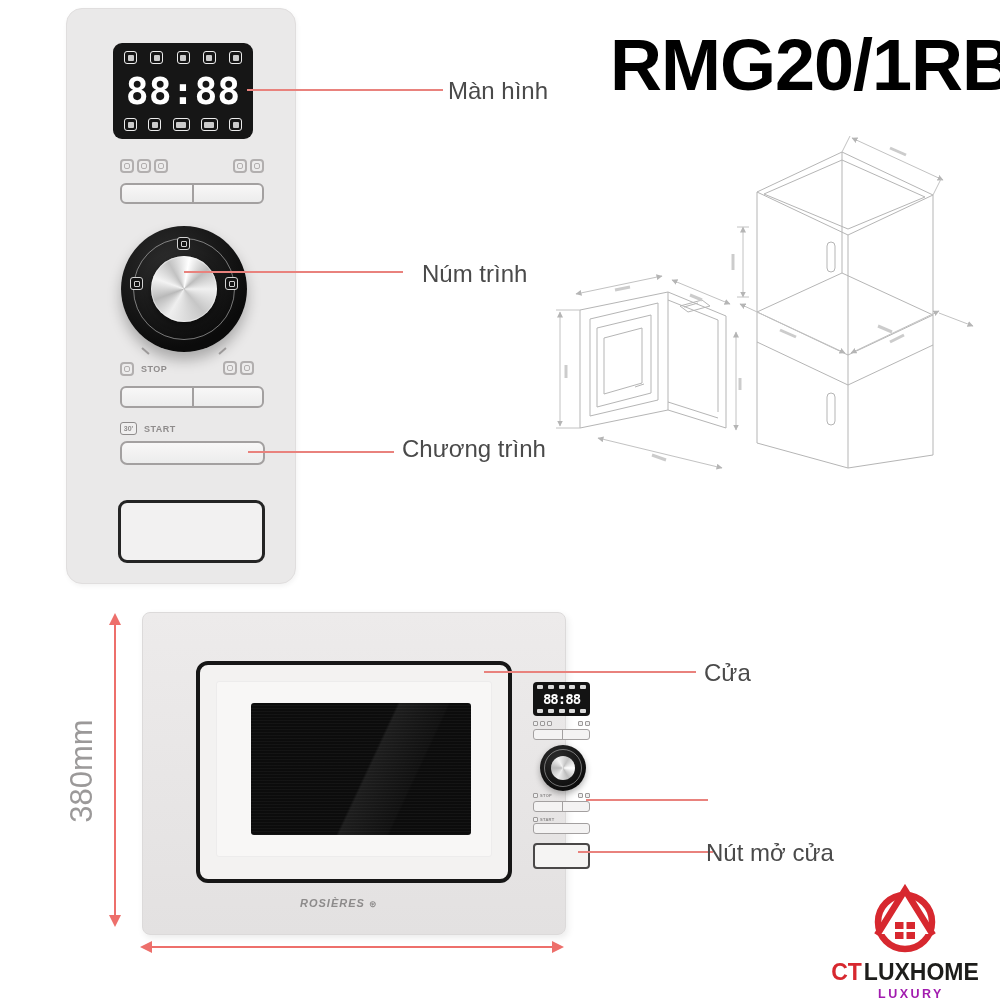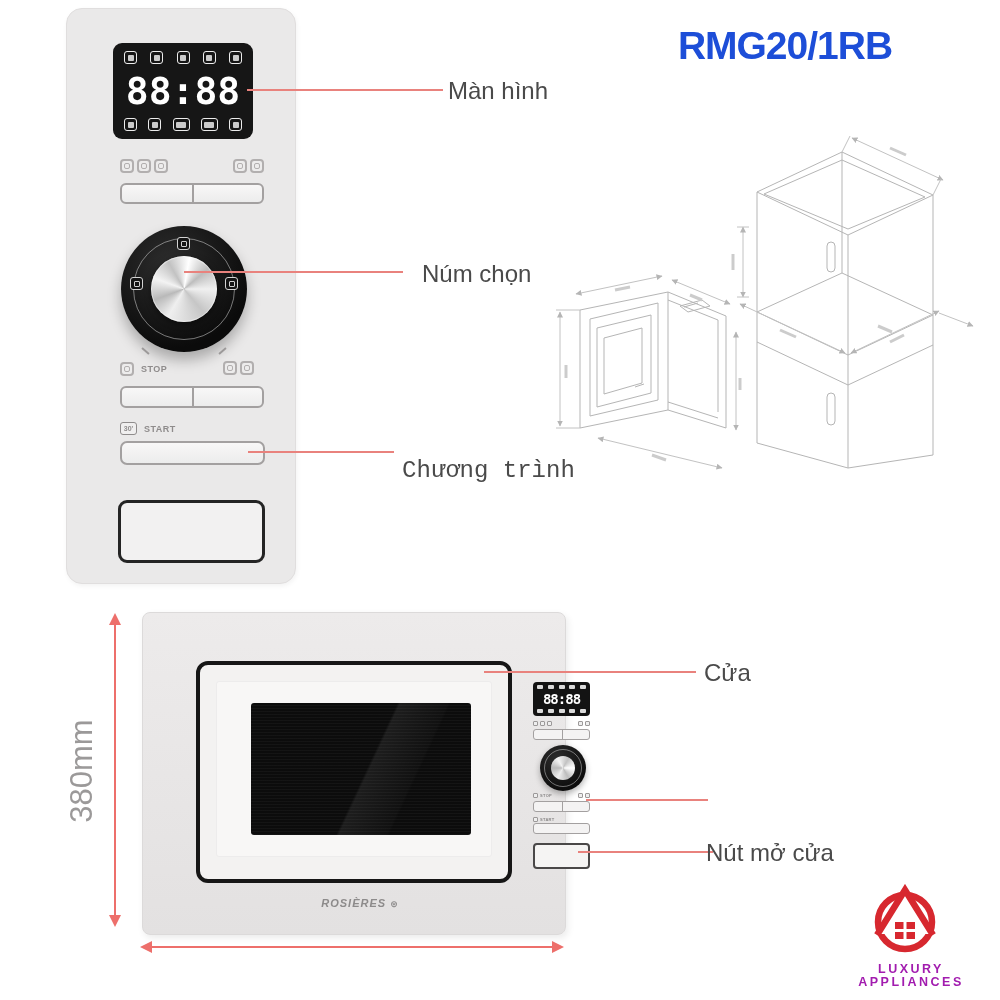--- a/index.html
+++ b/index.html
@@ -44,41 +44,41 @@
   .knob-dash{position:absolute;width:9px;height:2px;background:#9c9999;}
   .small-cap{font-weight:bold;font-size:9px;color:#8f8c8c;letter-spacing:.5px;}
   .badge30{width:17px;height:13px;border:1.5px solid #8f8c8c;border-radius:3px;color:#8f8c8c;
            font:bold 7px "Liberation Sans",sans-serif;display:flex;align-items:center;justify-content:center;
            box-sizing:border-box;background:#f0efef;}
   .door-btn{position:absolute;left:51px;top:491px;width:147px;height:63px;border:3px solid #242424;
             border-radius:9px;background:#f2f1f1;box-sizing:border-box;}
 
   
   .title{position:absolute;left:610px;top:24px;width:350px;text-align:center;font-weight:bold;
-         font-size:39px;letter-spacing:-1px;color:#1d4ed8;}
+         font-size:72px;letter-spacing:-1px;color:#000000;}
   .leader{position:absolute;height:2px;background:#e9827d;z-index:6;}
   .callout{position:absolute;font-size:24px;color:#4a4a4a;white-space:nowrap;z-index:6;}
 
   
   .diagram{position:absolute;left:540px;top:110px;width:440px;height:360px;}
 
   
   .mw-panel{position:absolute;left:142px;top:612px;width:422px;height:321px;border-radius:8px;
             background:linear-gradient(180deg,#edebeb,#e3e1e1);border:1px solid #dcdada;
             box-shadow:2px 3px 7px rgba(0,0,0,.08);}
   .mw-door{position:absolute;left:196px;top:661px;width:316px;height:222px;border:4px solid #161616;
            border-radius:12px;background:#f3f2f1;box-sizing:border-box;}
   .mw-door-inner{position:absolute;left:216px;top:681px;width:276px;height:176px;background:#f8f7f6;
            border:1px solid #edecec;border-radius:3px;box-sizing:border-box;}
   .mw-window{position:absolute;left:251px;top:703px;width:220px;height:132px;border-radius:3px;
         background:
           linear-gradient(115deg,rgba(255,255,255,0) 52%,rgba(255,255,255,.07) 53%,rgba(255,255,255,.02) 70%,rgba(255,255,255,0) 71%),
           repeating-linear-gradient(0deg,rgba(255,255,255,.035) 0 1px,transparent 1px 3px),
           #0c0c0c;}
-  .mw-brand{position:absolute;left:300px;top:897px;width:120px;text-align:center;color:#8d8b8b;
+  .mw-brand{position:absolute;left:300px;top:897px;width:120px;color:#8d8b8b;
             font-style:italic;font-weight:bold;font-size:11px;letter-spacing:1px;}
   .mw-brand .mark{font-style:normal;font-size:9px;}
 
   .mini-display{position:absolute;left:533px;top:682px;width:57px;height:34px;background:#131313;
         border-radius:4px;display:flex;flex-direction:column;justify-content:space-between;
         padding:3px 4px;box-sizing:border-box;}
   .mrow{display:flex;justify-content:space-between;}
   .mi{width:6px;height:4px;background:rgba(255,255,255,.85);border-radius:1px;}
   .mtime{font:bold 14px "DejaVu Sans Mono",monospace;color:#fff;text-align:center;line-height:1;
          letter-spacing:-1px;margin:-1px 0;}
@@ -190,24 +190,24 @@
 
     <div class="door-btn"></div>
   </div>
 
   <div class="title">RMG20/1RB</div>
 
   <div class="leader" style="left:247px;top:89px;width:196px;"></div>
   <div class="callout" style="left:448px;top:77px;">Màn hình</div>
 
   <div class="leader" style="left:184px;top:271px;width:219px;"></div>
-  <div class="callout" style="left:422px;top:260px;">Núm chọn</div>
+  <div class="callout" style="left:422px;top:260px;">Núm trình</div>
 
   <div class="leader" style="left:248px;top:451px;width:146px;"></div>
-  <div class="callout" style="left:402px;top:457px;font-family:Liberation Mono, monospace;">Chương trình</div>
+  <div class="callout" style="left:402px;top:435px;">Chương trình</div>
 
   <div class="leader" style="left:484px;top:671px;width:212px;"></div>
   <div class="callout" style="left:704px;top:659px;">Cửa</div>
 
   <div class="leader" style="left:586px;top:799px;width:122px;"></div>
 
   <div class="leader" style="left:578px;top:851px;width:135px;"></div>
   <div class="callout" style="left:706px;top:839px;">Nút mở cửa</div>
 
   <svg class="diagram" viewBox="0 0 440 360">
@@ -359,16 +359,19 @@
   <div class="tri right"></div>
 
   <div class="logo">
     <svg width="80" height="72" viewBox="0 0 80 72">
       <circle cx="40" cy="38" r="27" fill="none" stroke="#d7282f" stroke-width="6.5"></circle>
       <path d="M40,8 L15,50 L65,50 Z" fill="#ffffff" stroke="none"></path>
       <path d="M12,51 L40,6 L68,51" fill="none" stroke="#d7282f" stroke-width="6.5"></path>
       <rect x="30" y="38" width="20" height="17" fill="#d7282f"></rect>
       <path d="M40,38 L40,55 M30,46.5 L50,46.5" stroke="#ffffff" stroke-width="3"></path>
     </svg>
+    <div class="logo-line1">
+      <span class="red">CT</span><span>LUXHOME</span>
+    </div>
     <div class="logo-line2">LUXURY APPLIANCES</div>
   </div>
 
 </div>
 
 </body></html>

